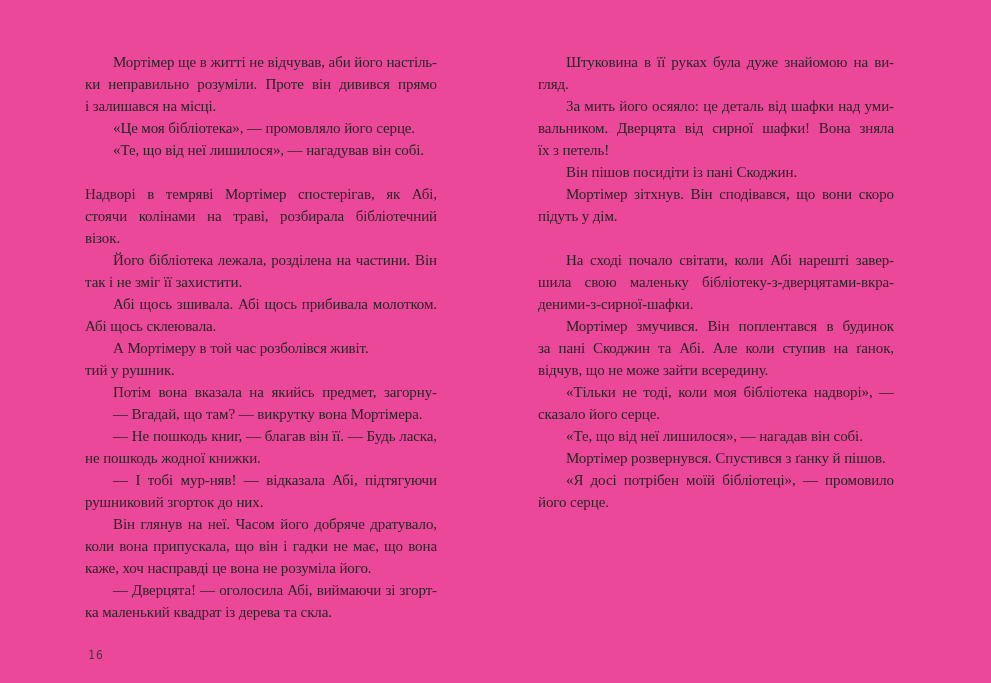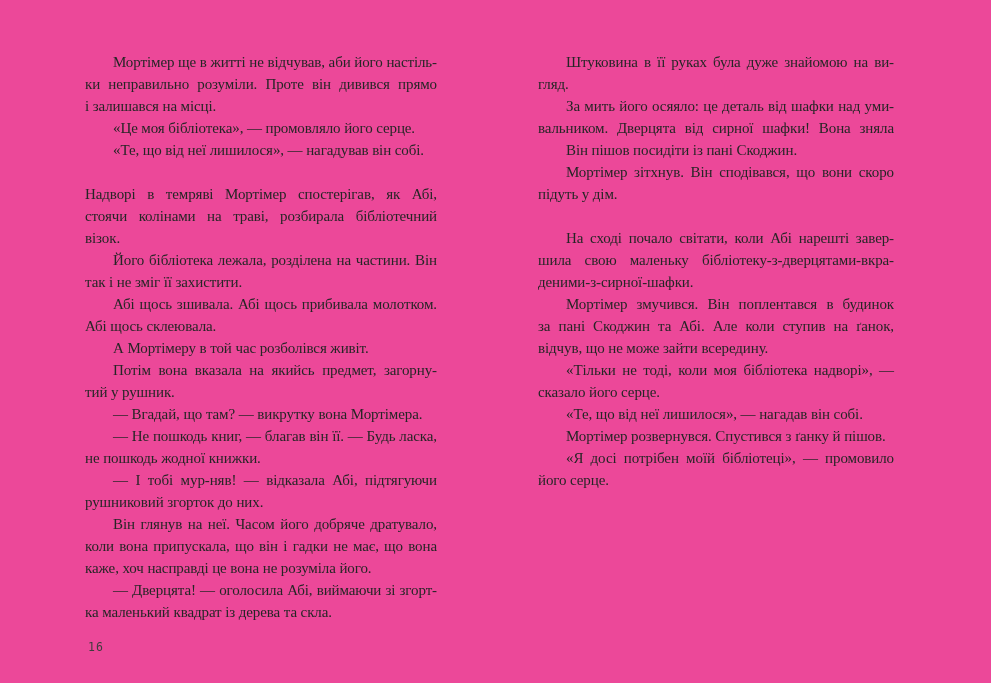--- a/index.html
+++ b/index.html
@@ -85,22 +85,22 @@
         <div class="text-line para-last">так і не зміг її захистити.</div>
       </div>
       <div class="paragraph">
         <div class="text-line indent">Абі щось зшивала. Абі щось прибивала молотком.</div>
         <div class="text-line para-last">Абі щось склеювала.</div>
       </div>
       <div class="paragraph">
         <div class="text-line para-last indent">А Мортімеру в той час розболівся живіт.</div>
       </div>
       <div class="paragraph">
+        <div class="text-line para-last">тий у рушник.</div>
         <div class="text-line indent">Потім вона вказала на якийсь предмет, загорну-</div>
-        <div class="text-line para-last">тий у рушник.</div>
       </div>
       <div class="paragraph">
         <div class="text-line para-last indent">— Вгадай, що там? — викрутку вона Мортімера.</div>
       </div>
       <div class="paragraph">
         <div class="text-line indent">— Не пошкодь книг, — благав він її. — Будь ласка,</div>
         <div class="text-line para-last">не пошкодь жодної книжки.</div>
       </div>
       <div class="paragraph">
         <div class="text-line indent">— І тобі мур-няв! — відказала Абі, підтягуючи</div>
@@ -117,20 +117,21 @@
       </div>
     </div>
   <div class="page-column right">
       <div class="paragraph">
         <div class="text-line indent">Штуковина в її руках була дуже знайомою на ви-</div>
         <div class="text-line para-last">гляд.</div>
       </div>
       <div class="paragraph">
         <div class="text-line indent">За мить його осяяло: це деталь від шафки над уми-</div>
         <div class="text-line">вальником. Дверцята від сирної шафки! Вона зняла</div>
+        <div class="text-line para-last">їх з петель!</div>
       </div>
       <div class="paragraph">
         <div class="text-line para-last indent">Він пішов посидіти із пані Скоджин.</div>
       </div>
       <div class="paragraph">
         <div class="text-line indent">Мортімер зітхнув. Він сподівався, що вони скоро</div>
         <div class="text-line para-last">підуть у дім.</div>
       </div>
       <div class="paragraph space-before">
         <div class="text-line indent">На сході почало світати, коли Абі нарешті завер-</div>
@@ -150,14 +151,14 @@
         <div class="text-line para-last indent">«Те, що від неї лишилося», — нагадав він собі.</div>
       </div>
       <div class="paragraph">
         <div class="text-line para-last indent">Мортімер розвернувся. Спустився з ґанку й пішов.</div>
       </div>
       <div class="paragraph">
         <div class="text-line indent">«Я досі потрібен моїй бібліотеці», — промовило</div>
         <div class="text-line para-last">його серце.</div>
       </div>
     </div>
-  <div class="page-number" style="color: rgb(61, 61, 61);">16</div>
+  <div class="page-number" style="color: rgb(61, 61, 61); margin-top: 8px;">16</div>
 </div>
 
 </body></html>

